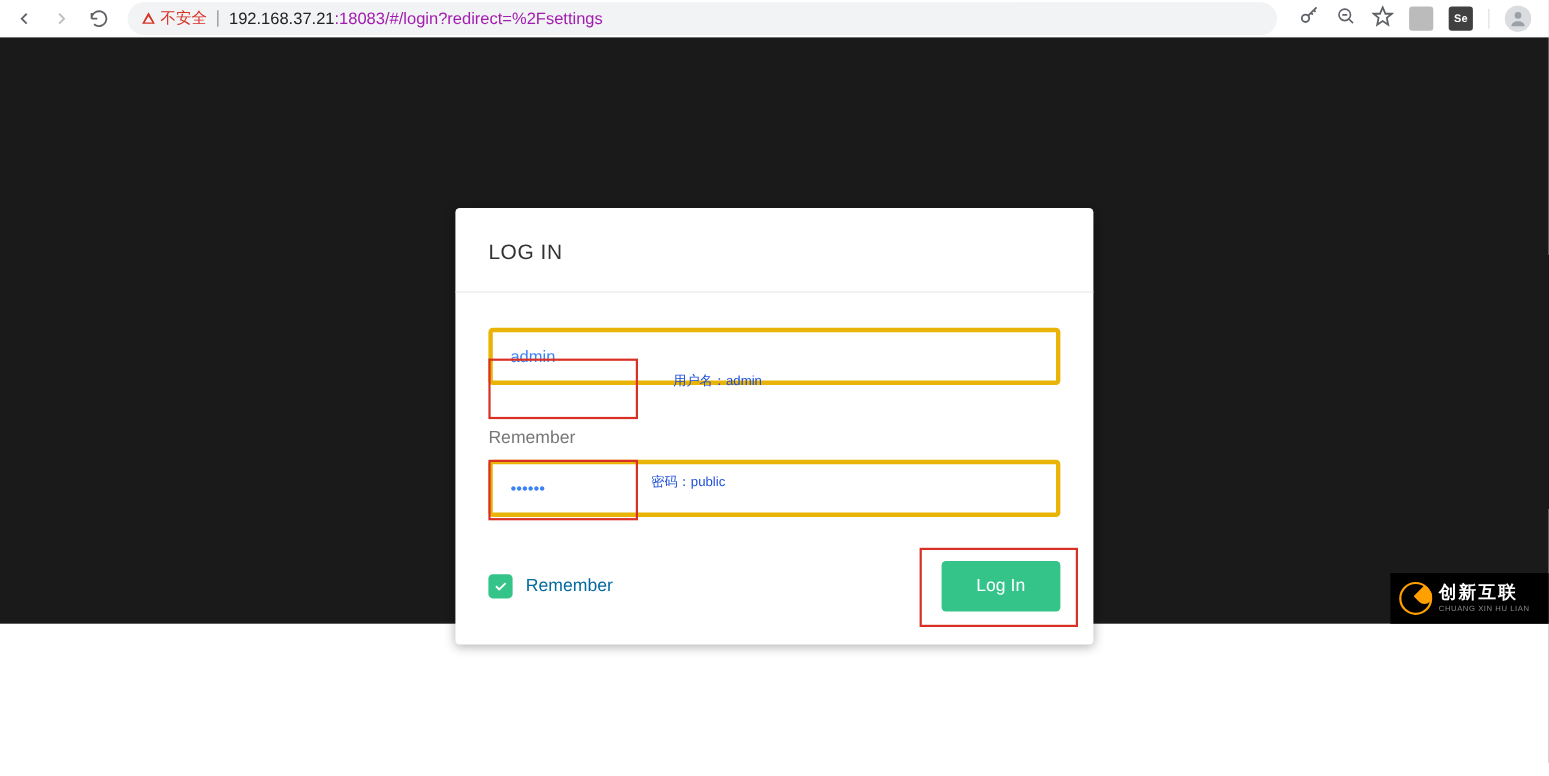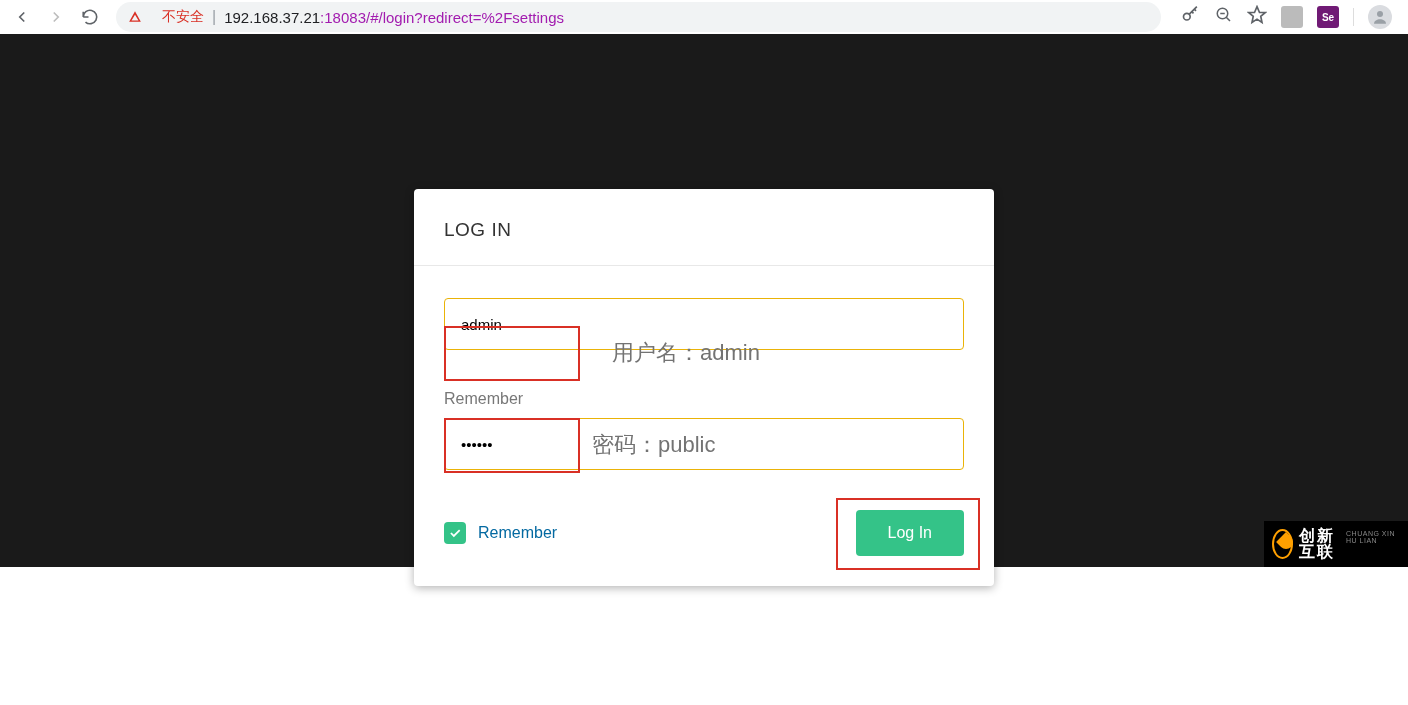--- a/index.html
+++ b/index.html
@@ -4,52 +4,52 @@
   <style>
     * { box-sizing: border-box; margin: 0; padding: 0; }
     body { font-family: Arial, "Microsoft YaHei", sans-serif; width: 1408px; height: 705px; overflow: hidden; background: #fff; }
     
     
     .browser-chrome { height: 34px; display: flex; align-items: center; padding: 0 8px; gap: 6px; background: #fff; }
     .nav-btn { width: 28px; height: 28px; display: flex; align-items: center; justify-content: center; border-radius: 50%; color: #5f6368; }
     .nav-btn.disabled { color: #bdbdbd; }
     .nav-btn svg { width: 18px; height: 18px; }
     .omnibox { flex: 1; height: 30px; background: #f1f3f4; border-radius: 15px; display: flex; align-items: center; padding: 0 12px; gap: 8px; margin: 0 6px; }
-    .security-badge { color: #d93025; font-size: 14px; display: flex; align-items: center; gap: 20px; white-space: nowrap; }
+    .security-badge { color: #d93025; font-size: 14px; display: flex; align-items: center; gap: 4px; white-space: nowrap; }
     .omnibox-sep { color: #9aa0a6; }
     .url-text { font-size: 15px; color: #202124; }
     .url-path { color: #a21caf; }
     .chrome-icons { display: flex; align-items: center; gap: 14px; padding: 0 8px; color: #5f6368; }
     .chrome-ext { width: 22px; height: 22px; background: #bbb; border-radius: 3px; display: flex; align-items: center; justify-content: center; color: #fff; font-size: 10px; font-weight: bold; }
-    .chrome-ext.se { background: #701a75; }
+    .chrome-ext.se { background: #404040; }
     .chrome-sep { width: 1px; height: 18px; background: #ddd; }
     .avatar { width: 24px; height: 24px; border-radius: 50%; background: #dadce0; display: flex; align-items: center; justify-content: center; }
     
     
     .page { height: 533px; background: #1a1a1a; display: flex; align-items: flex-start; justify-content: center; padding-top: 155px; position: relative; }
     .login-card { width: 580px; background: #fff; border-radius: 4px; box-shadow: 0 2px 10px rgba(0,0,0,0.3); padding: 30px 30px 30px 30px; position: relative; }
     .card-title { font-size: 19px; font-weight: 500; color: #333; letter-spacing: 0.5px; }
     .card-divider { border: none; border-top: 1px solid #e8e8e8; margin: 24px -30px 32px -30px; }
     .field-label { font-size: 16px; color: #777; margin-bottom: 10px; display: block; }
     .field-row { position: relative; margin-bottom: 40px; }
-    .text-input { width: 100%; height: 52px; border: 1px solid #eab308; border-radius: 4px; padding: 12px 16px; font-size: 15px; color: #000000; }
+    .text-input { width: 100%; height: 52px; border: 4px solid #eab308; border-radius: 4px; padding: 12px 16px; font-size: 15px; color: #3b82f6; }
     .redbox { position: absolute; border: 2px solid #d93025; pointer-events: none; }
-    .anno { position: absolute; color: #737373; font-size: 22px; white-space: nowrap; }
+    .anno { position: absolute; color: #1d4ed8; font-size: 12px; white-space: nowrap; }
     .footer-row { display: flex; align-items: center; justify-content: space-between; margin-top: 10px; }
     .remember-wrap { display: flex; align-items: center; gap: 12px; }
     .checkbox { width: 22px; height: 22px; background: #34c388; border-radius: 4px; display: flex; align-items: center; justify-content: center; color: #fff; }
     .remember-label { font-size: 16px; color: #0369a1; }
     .login-btn-wrap { position: relative; }
     .login-btn { background: #34c388; color: #fff; border: none; border-radius: 4px; padding: 14px 32px; font-size: 16px; cursor: pointer; }
     
     
     .watermark { position: absolute; right: 0; bottom: 0; width: 144px; height: 46px; background: #000; display: flex; align-items: center; padding: 0 8px; gap: 6px; }
     .wm-circle { width: 30px; height: 30px; border: 2px solid #ffa000; border-radius: 50%; position: relative; }
     .wm-circle::after { content: ""; position: absolute; right: -2px; top: 4px; width: 14px; height: 14px; background: #ffa000; border-radius: 0 50% 50% 0; transform: rotate(45deg); }
-    .wm-text { display: flex; flex-direction: row; line-height: 1; }
+    .wm-text { display: flex; flex-direction: column; line-height: 1; }
     .wm-cn { color: #fff; font-size: 16px; font-weight: bold; letter-spacing: 2px; }
     .wm-en { color: #888; font-size: 7px; letter-spacing: 0.5px; margin-top: 2px; }
   </style>
 </head>
 <body>
 
 <div class="browser-chrome">
   <div class="nav-btn">
     <svg viewBox="0 0 24 24" fill="none" stroke="currentColor" stroke-width="2.2">
         <path d="M15 18l-6-6 6-6"></path>

